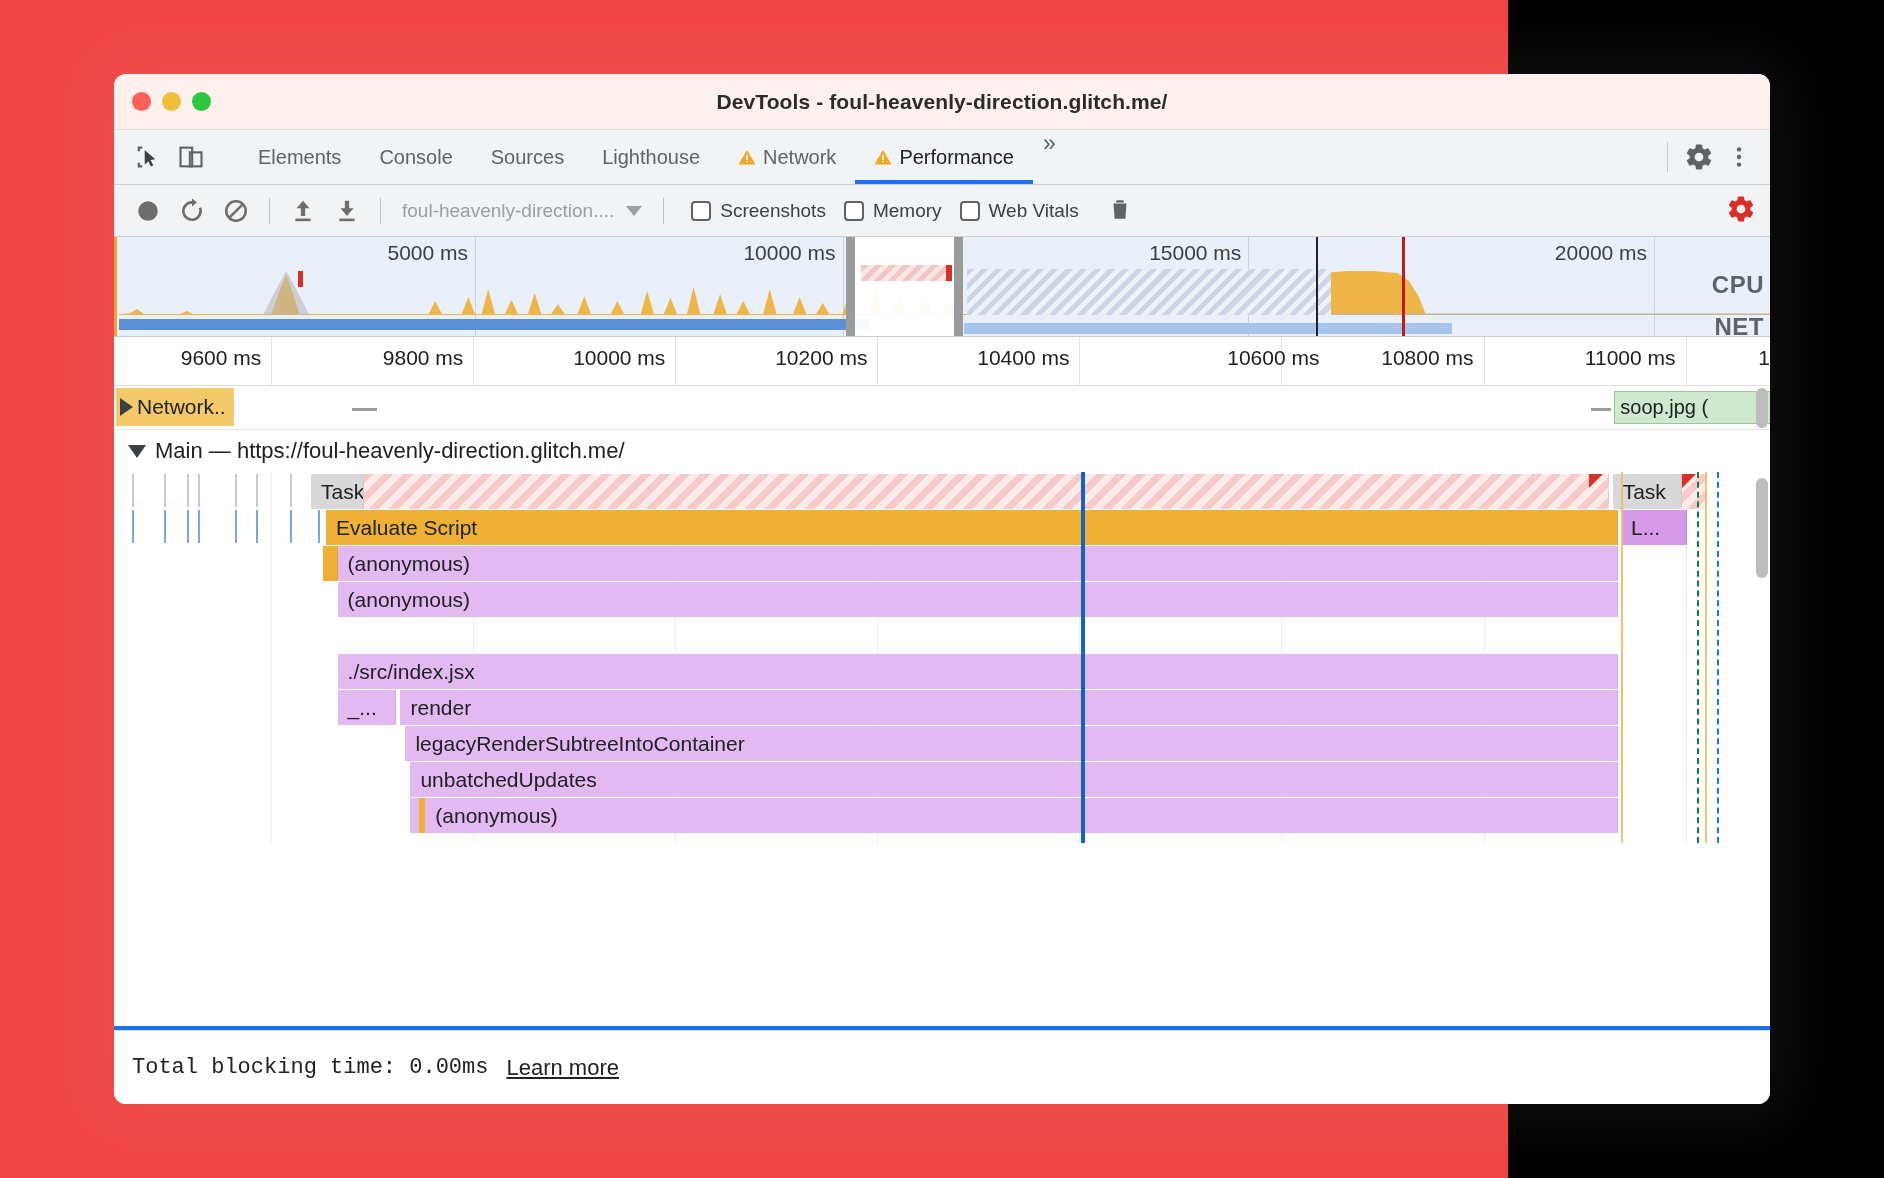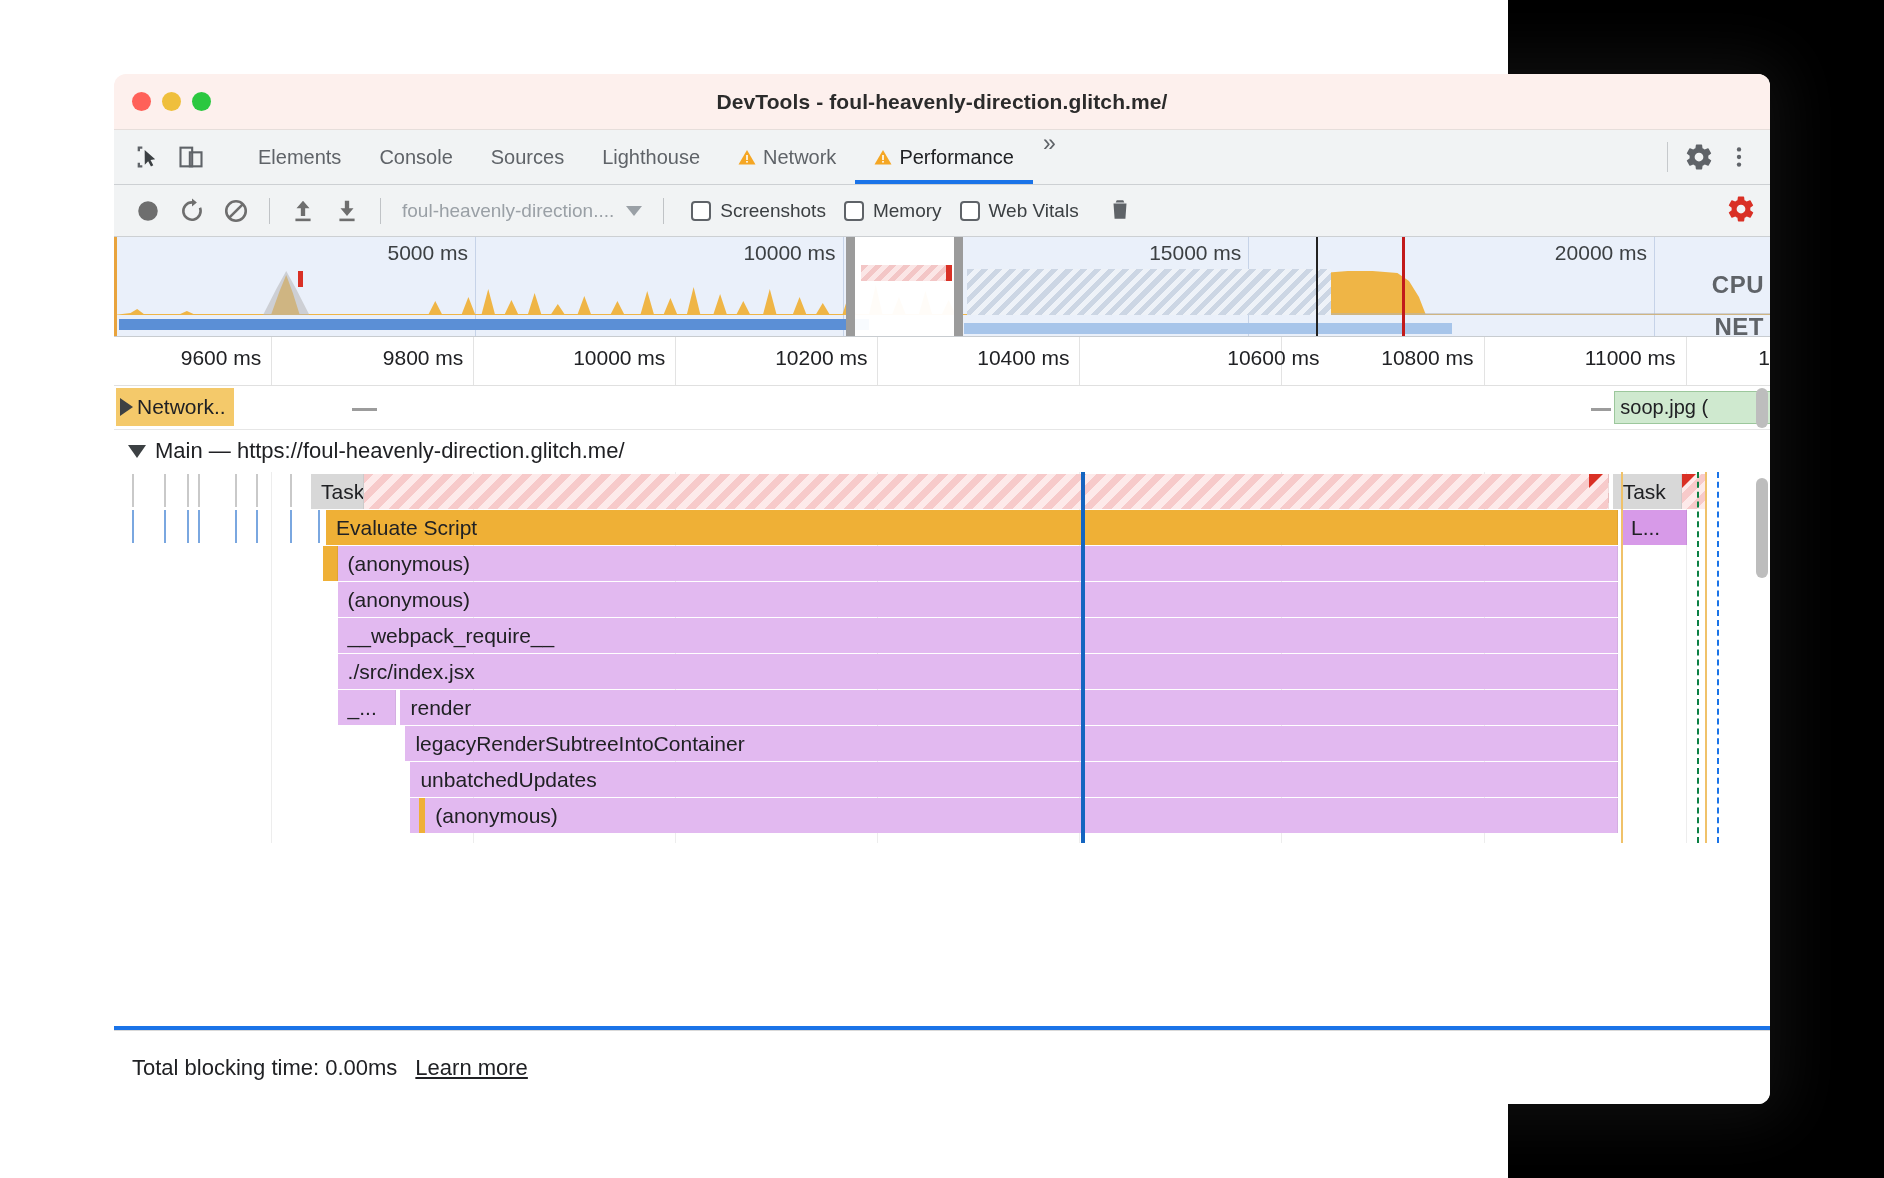--- a/index.html
+++ b/index.html
@@ -2,21 +2,21 @@
 <html><head>
 <meta charset="utf-8">
 <style>
   * { box-sizing: border-box; margin: 0; padding: 0; }
   html, body {
     width: 1884px; height: 1178px;
     background: #000;
     font-family: "Liberation Sans", sans-serif;
     overflow: hidden;
   }
-  #root { position: relative; width: 1508px; height: 1178px; background: #ffffff; }
+  #root { position: relative; width: 1508px; height: 1178px; background: #ef4444; }
 
   .window {
     position: absolute;
     left: 114px; top: 74px;
     width: 1656px; height: 1030px;
     background: #ffffff;
     border-radius: 12px;
     overflow: hidden;
     box-shadow: 0 0 60px 18px rgba(255,255,255,0.06);
   }
@@ -185,21 +185,21 @@
   .vscroll { position: absolute; right: 2px; width: 12px; background: #bdbdbd; border-radius: 6px; }
   .hscroll-line { position:absolute; left:0; right:0; height: 4px; background:#1a73e8; }
 
   
   .statusbar {
     position: absolute; left:0; right:0; bottom:0;
     height: 74px; background: #fff;
     border-top: 1px solid #d9d9d9;
     display: flex; align-items: center; padding-left: 18px; gap: 18px;
   }
-  .status-text { font-size: 22px; color: #202124; }
+  .status-text { font-size: 22px; color: #202124; font-family: Liberation Mono, monospace; }
   .status-link { font-size: 22px; color: #202124; text-decoration: underline; cursor: pointer; }
 </style>
 </head>
 <body>
 
 <div id="root">
   <div class="window">
 
     <div class="titlebar">
       <div class="traffic">
@@ -470,23 +470,20 @@
 
       <div class="fbar eval" style="left:12.6%;top:116px;width:0.9%;"></div>
       <div class="fbar purple" style="left:13.5%;top:116px;width:77.3%;">
         <span>(anonymous)</span>
       </div>
 
       <div class="fbar purple" style="left:13.5%;top:152px;width:77.3%;">
         <span>(anonymous)</span>
       </div>
 
-      <div class="fbar purple" style="left:13.5%;top:188px;width:77.3%;">
-        <span>__webpack_require__</span>
-      </div>
 
       <div class="fbar purple" style="left:13.5%;top:224px;width:77.3%;">
         <span>./src/index.jsx</span>
       </div>
 
       <div class="fbar purple" style="left:13.5%;top:260px;width:3.5%;">
         <span>_...</span>
       </div>
       <div class="fbar purple" style="left:17.3%;top:260px;width:73.5%;">
         <span>render</span>

